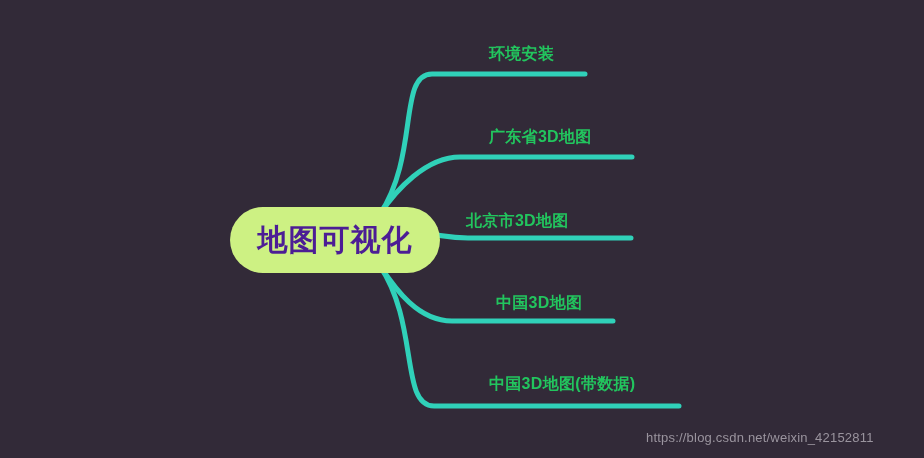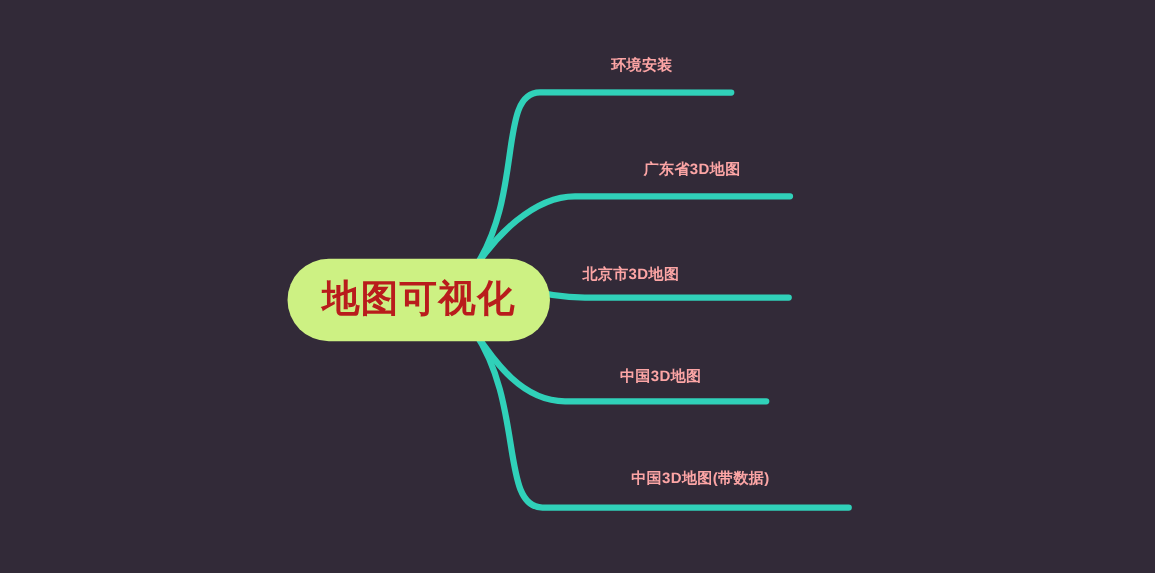--- a/index.html
+++ b/index.html
@@ -35,23 +35,23 @@
   }
   .central-node-label {
     font-size: 30px;
     font-weight: bold;
     letter-spacing: 1px;
     white-space: nowrap;
     line-height: 1;
   }
   .branch-label {
     position: absolute;
-    font-size: 12px;
+    font-size: 16px;
     font-weight: bold;
-    color: #fca5a5;
+    color: #22c55e;
     white-space: nowrap;
     line-height: 1;
     letter-spacing: 0.3px;
   }
   .watermark {
     position: absolute;
     font-size: 13px;
     color: #9a949e;
     white-space: nowrap;
     letter-spacing: 0.2px;
@@ -66,25 +66,26 @@
     <g id="connector-group" fill="none" stroke-linecap="round" stroke-linejoin="round">
         <path d="M 380 214 C 419.2 155.2, 398 74, 432 74 L 585 74" stroke="#30d1b9" stroke-width="5" fill="none"></path>
         <path d="M 380 214 C 395.96 190.06, 426 157, 460 157 L 632 157" stroke="#30d1b9" stroke-width="5" fill="none"></path>
         <path d="M 380 214 C 386.72 224.08, 434 238, 468 238 L 631 238" stroke="#30d1b9" stroke-width="5" fill="none"></path>
         <path d="M 380 266 C 395.4 289.1, 418 321, 452 321 L 613 321" stroke="#30d1b9" stroke-width="5" fill="none"></path>
         <path d="M 380 266 C 419.2 324.8, 400 406, 434 406 L 679 406" stroke="#30d1b9" stroke-width="5" fill="none"></path>
       </g>
   </svg>
 
   <div class="central-node" style="left: 230px; top: 207px; width: 210px; height: 66px; background: rgb(205, 241, 131);">
-    <span class="central-node-label" style="color: #b91c1c;">地图可视化</span>
+    <span class="central-node-label" style="color: #4c1d95;">地图可视化</span>
   </div>
 
   <div id="branch-labels">
       <div class="branch-label" style="left: 489px; top: 46px;">环境安装</div>
-      <div class="branch-label" style="left: 489px; top: 129px; margin-left: 26px;">广东省3D地图</div>
+      <div class="branch-label" style="left: 489px; top: 129px;">广东省3D地图</div>
       <div class="branch-label" style="left: 466px; top: 213px;">北京市3D地图</div>
       <div class="branch-label" style="left: 496px; top: 295px;">中国3D地图</div>
-      <div class="branch-label" style="left: 489px; top: 376px; margin-left: 16px;">中国3D地图(带数据)</div>
+      <div class="branch-label" style="left: 489px; top: 376px;">中国3D地图(带数据)</div>
     </div>
 
+  <div class="watermark" style="left: 646px; top: 430px; color: rgb(154, 148, 158);">https://blog.csdn.net/weixin_42152811</div>
 
 </div>
 
 </body></html>

